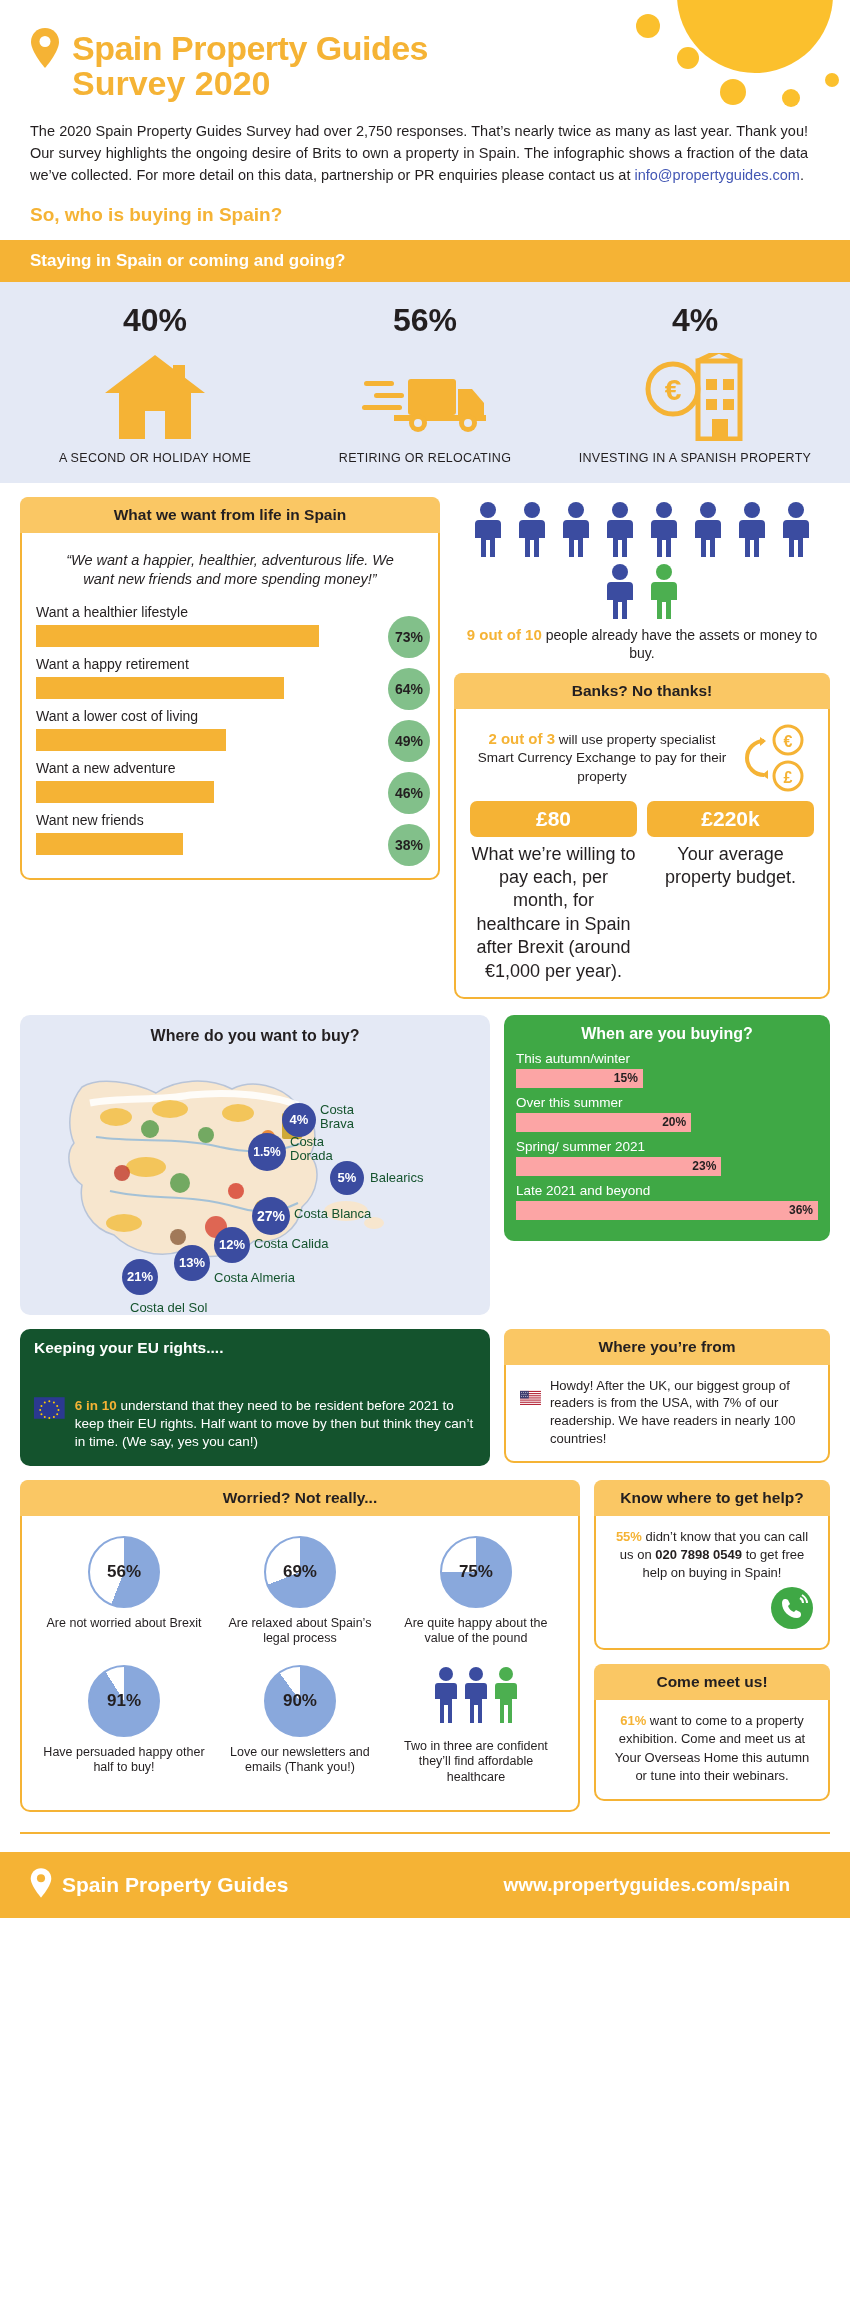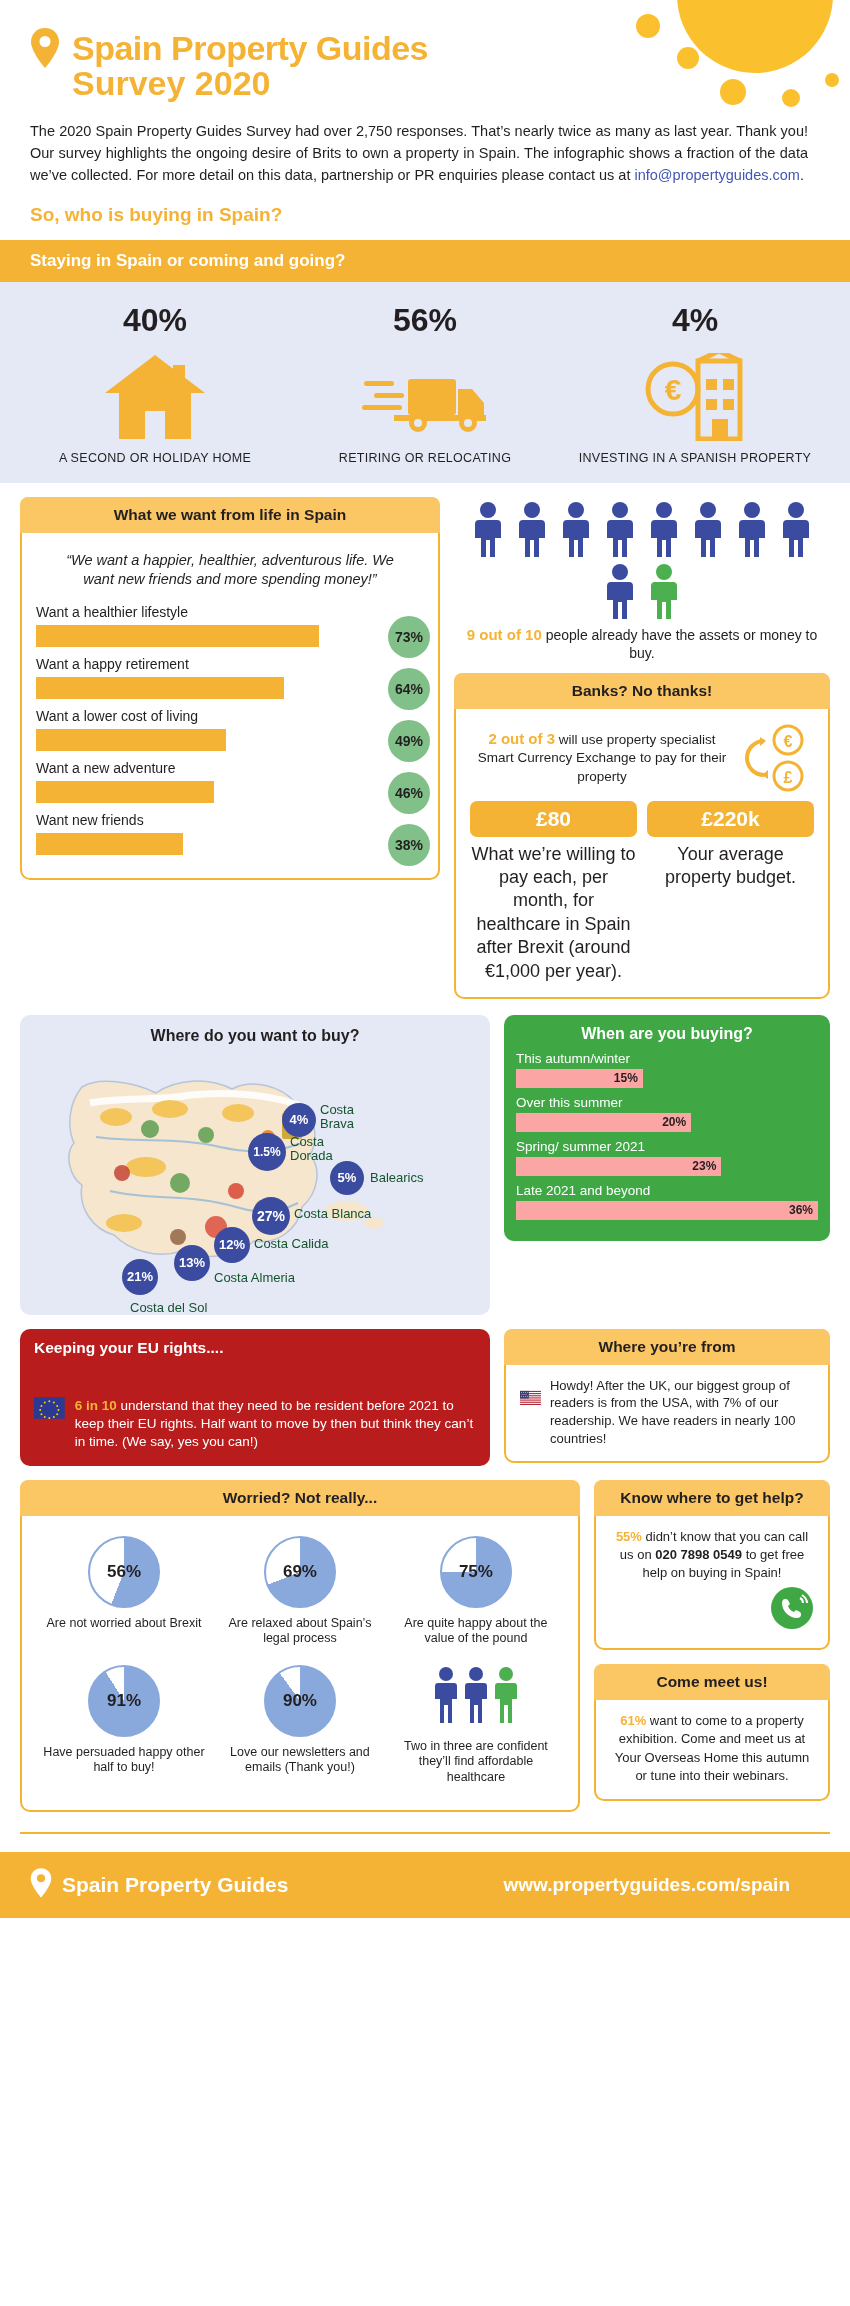--- a/index.html
+++ b/index.html
@@ -95,21 +95,21 @@
 
   .when-card { flex: 1; background: #3FA845; border-radius: 10px; padding: 10px 12px 14px 12px; }
   .when-title { text-align: center; color: #fff; font-size: 16px; font-weight: bold; margin-bottom: 8px; }
   .when-item { margin-bottom: 7px; }
   .when-label { color: #fff; font-size: 13.5px; margin-bottom: 3px; }
   .when-bar { background: #fca5a5; height: 19px; position: relative; }
   .when-val { position: absolute; right: 5px; top: 2px; font-size: 12px; font-weight: bold; color: #231f20; }
 
   
   .row-eu { display: flex; gap: 14px; padding: 14px 20px 0 20px; align-items: flex-start; }
-  .eu-card { width: 470px; background: #b91c1c; border-radius: 10px; padding: 10px 14px 14px 14px; color: #fff; }
+  .eu-card { width: 470px; background: #14532d; border-radius: 10px; padding: 10px 14px 14px 14px; color: #fff; }
   .eu-title { font-size: 15.5px; font-weight: bold; margin-bottom: 8px; }
   .eu-flex { display: flex; align-items: center; gap: 10px; }
   .eu-text { font-size: 13.5px; line-height: 1.35; margin-top: 32px; }
   .eu-text b { color: #F5B335; }
   .from-card { flex: 1; }
   .from-flex { display: flex; gap: 9px; align-items: flex-start; }
   .from-text { font-size: 13px; line-height: 1.35; }
 
   
   .row-worry { display: flex; gap: 14px; padding: 14px 20px 0 20px; align-items: flex-start; }

